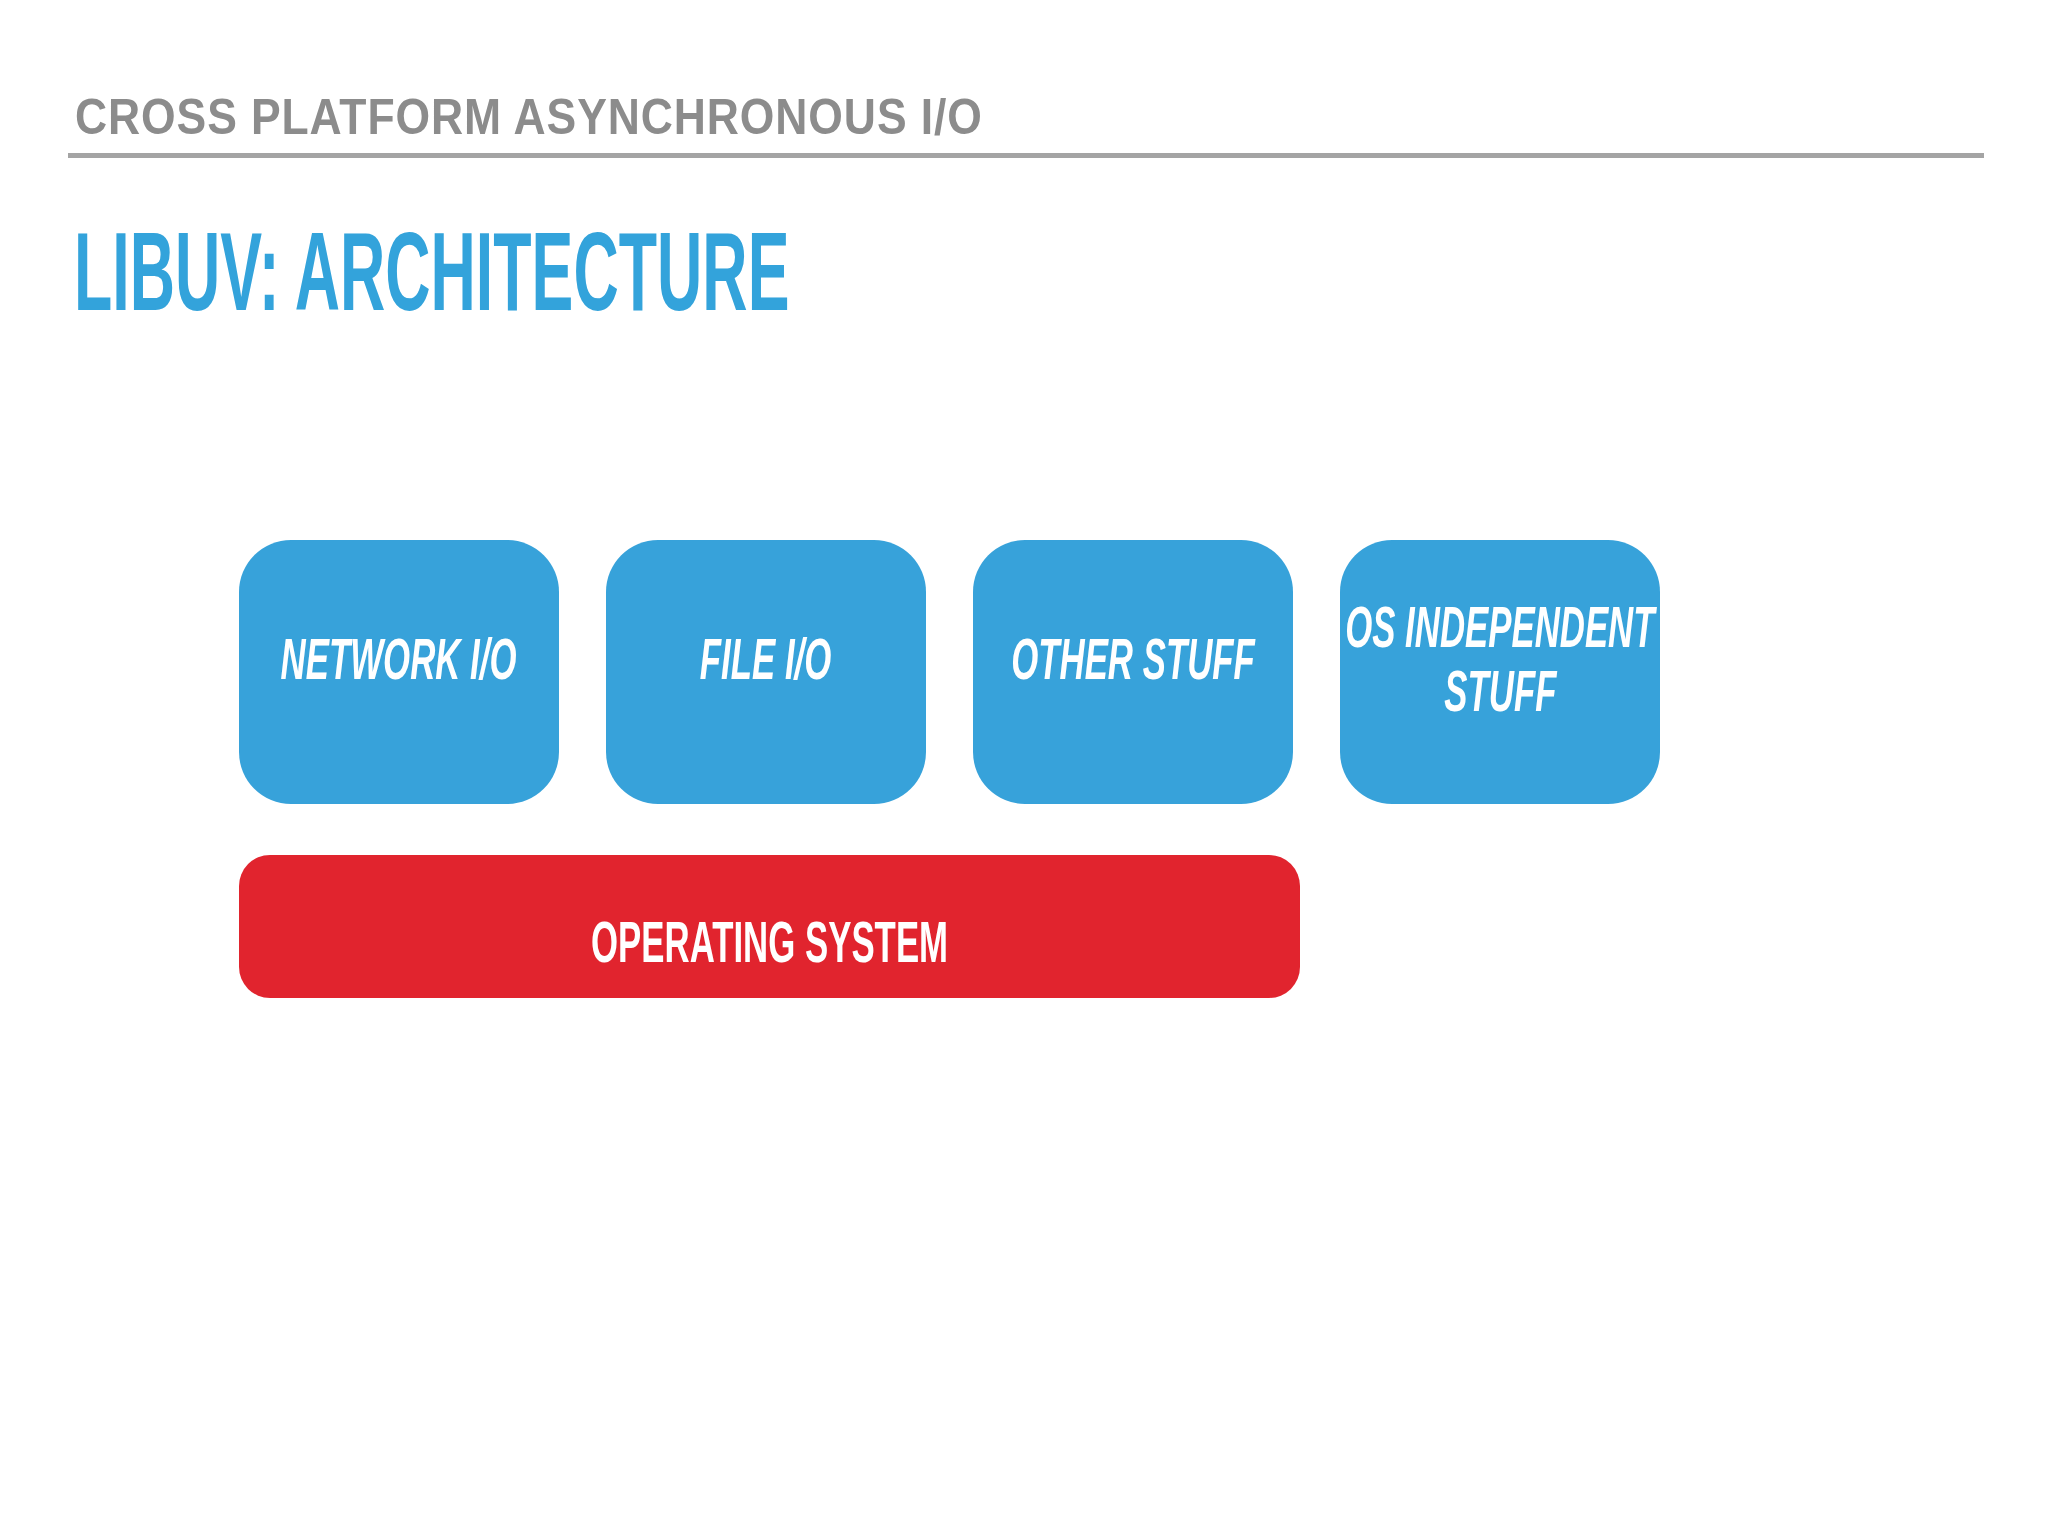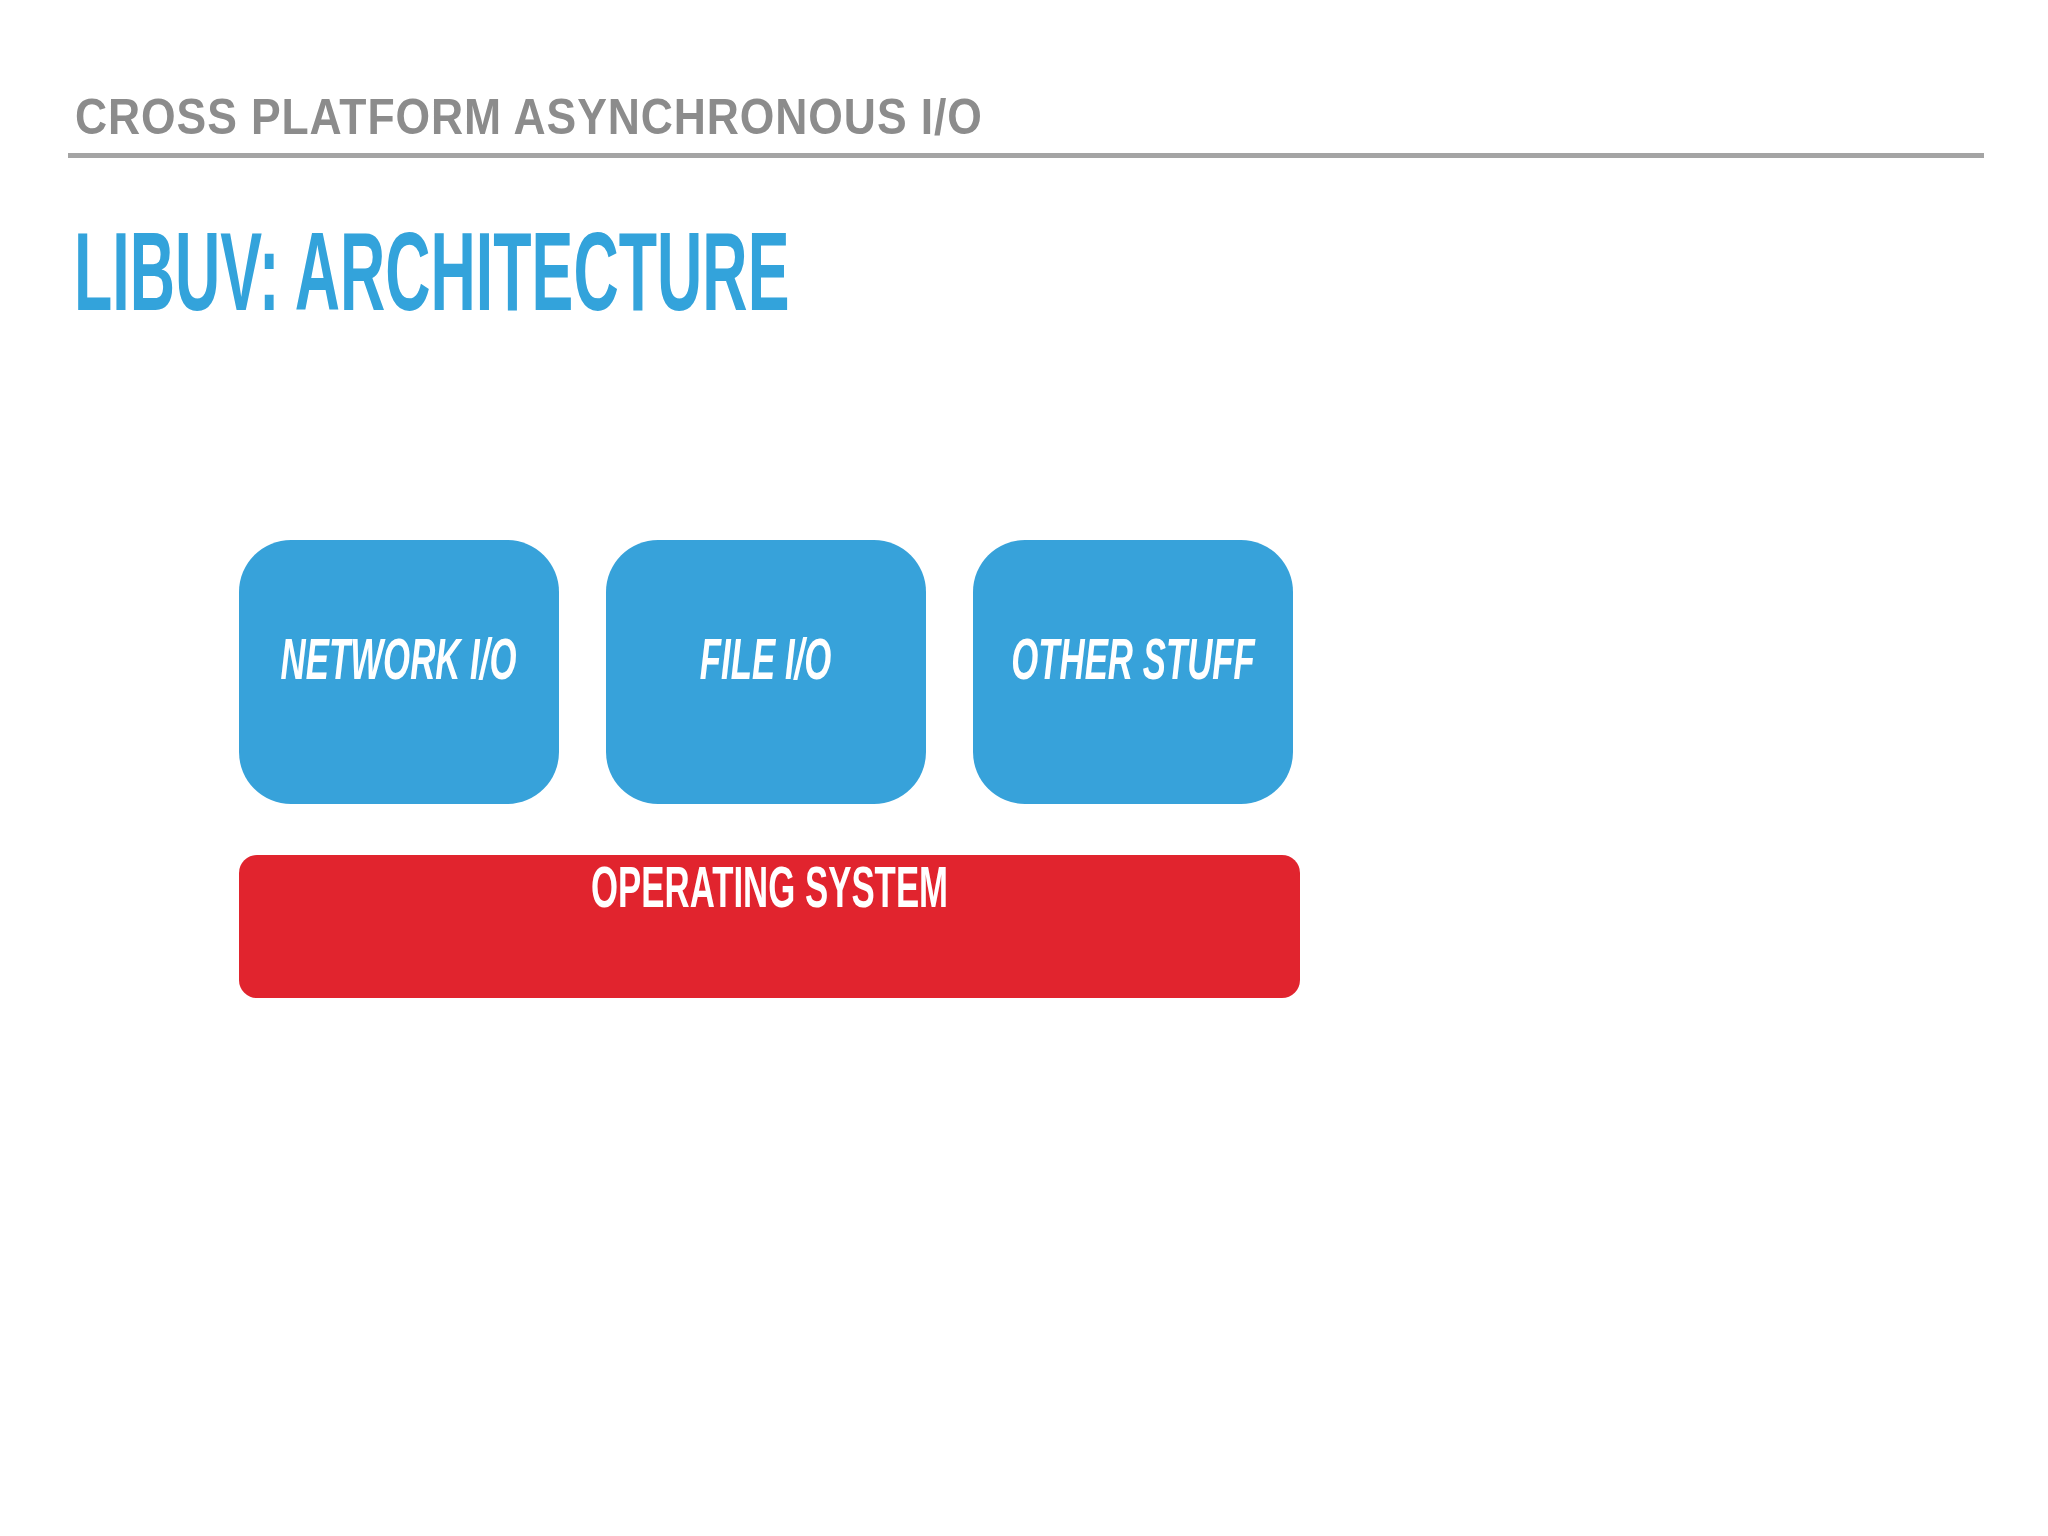--- a/index.html
+++ b/index.html
@@ -81,23 +81,23 @@
     white-space: nowrap;
     transform: scaleX(0.6);
   }
   .os-bar {
     position: absolute;
     left: 239px;
     top: 855px;
     width: 1061px;
     height: 143px;
     background: var(--os-red, #e1242e);
-    border-radius: 18px;
+    border-radius: 31px;
     display: flex;
-    align-items: flex-start;
+    align-items: flex-end;
     justify-content: center;
     padding-bottom: 24px;
     box-sizing: border-box;
   }
 </style>
 </head>
 <body>
 
 <div class="slide">
 
@@ -114,19 +114,23 @@
     </div>
 
     <div class="box box-1">
       <span class="label-line">FILE I/O</span>
     </div>
 
     <div class="box box-2">
       <span class="label-line">OTHER STUFF</span>
     </div>
 
+    <div class="box box-3">
+      <span class="label-line">OS INDEPENDENT</span>
+      <span class="label-line">STUFF</span>
+    </div>
 
     <div class="os-bar">
       <span class="label-line">OPERATING SYSTEM</span>
     </div>
 
   </div>
 </div>
 
 </body></html>

